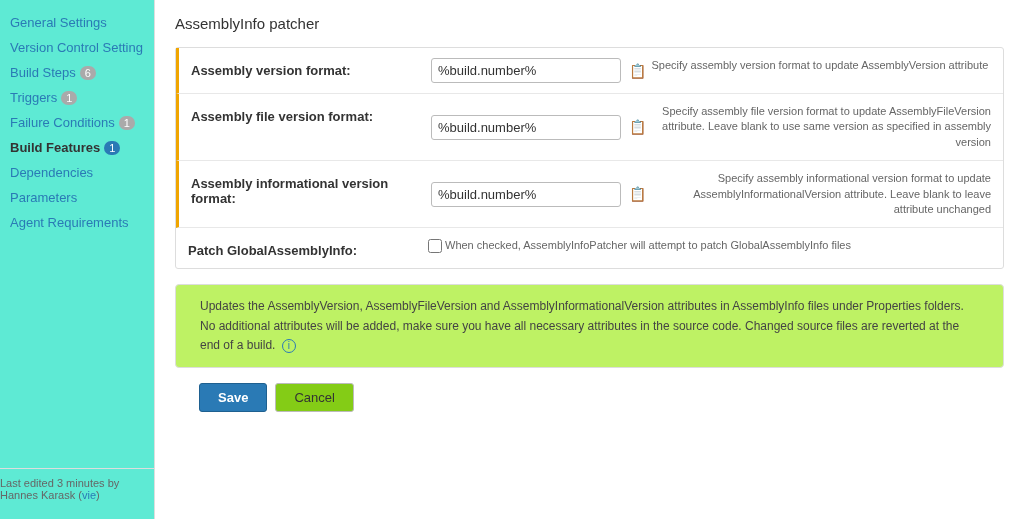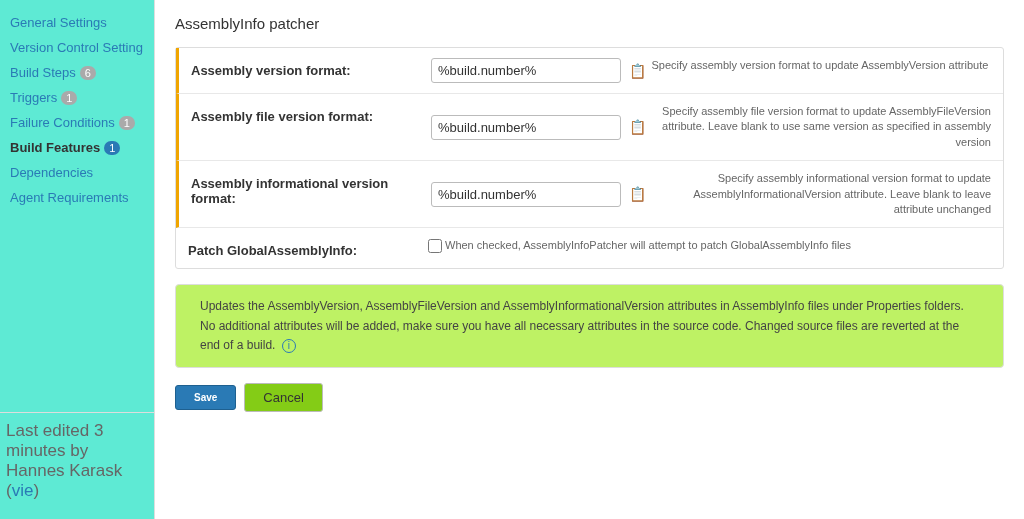--- a/index.html
+++ b/index.html
@@ -46,22 +46,22 @@
       border-radius: 8px;
       padding: 1px 5px;
       font-size: 11px;
       font-weight: normal;
     }
     .badge.blue {
       background: #2a7ab5;
     }
     .sidebar-footer {
       margin-top: auto;
-      padding: 8px 6px;
-      font-size: 17px;
+      padding: 8px 0;
+      font-size: 11px;
       color: #666;
       border-top: 1px solid #ddd;
     }
     .sidebar-footer a {
       color: #2a7ab5;
       text-decoration: none;
     }
 
     
     .main {
@@ -181,23 +181,24 @@
       gap: 8px;
       align-items: center;
     }
 
     .btn-save {
       background: #2a7ab5;
       color: #fff;
       border: 1px solid #1e6090;
       border-radius: 3px;
       padding: 6px 18px;
-      font-size: 10px;
+      font-size: 13px;
       cursor: pointer;
       font-weight: bold;
+      margin-left: 24px;
     }
 
     .btn-cancel {
       background: #84cc16;
       color: #333;
       border: 1px solid #bbb;
       border-radius: 3px;
       padding: 6px 18px;
       font-size: 13px;
       cursor: pointer;
@@ -226,20 +227,23 @@
       <div class="sidebar-item">
         <span>Failure Conditions</span>
         <span class="badge">1</span>
       </div>
       <div class="sidebar-item active">
         <span>Build Features</span>
         <span class="badge blue">1</span>
       </div>
       <div class="sidebar-item">
         <span>Dependencies</span>
+      </div>
+      <div class="sidebar-item">
+        <span>Parameters</span>
       </div>
       <div class="sidebar-item">
         <span>Agent Requirements</span>
       </div>
     </div>
   <div class="sidebar-footer">
     <span>Last edited</span>
     <span> </span><span>3 minutes</span>
     <span> <span>by</span> <span>Hannes Karask</span> (<a href="#">vie</a>)</span>
   </div>

